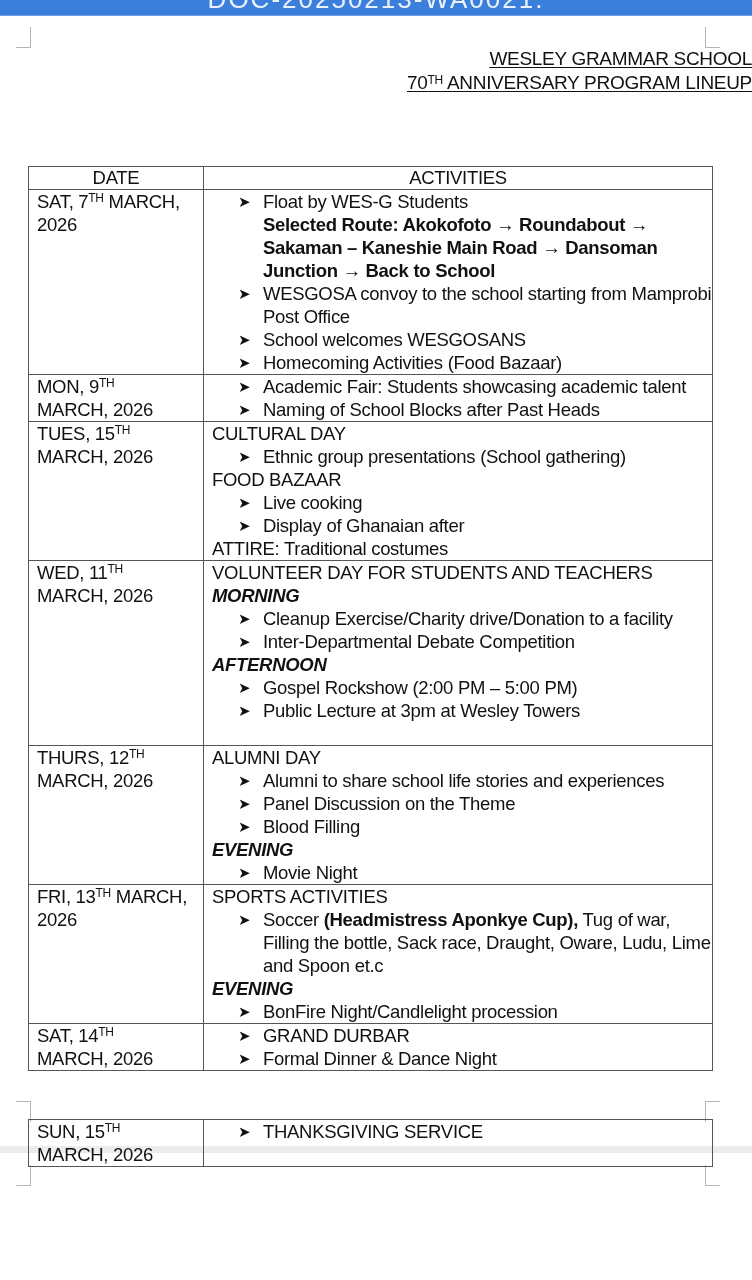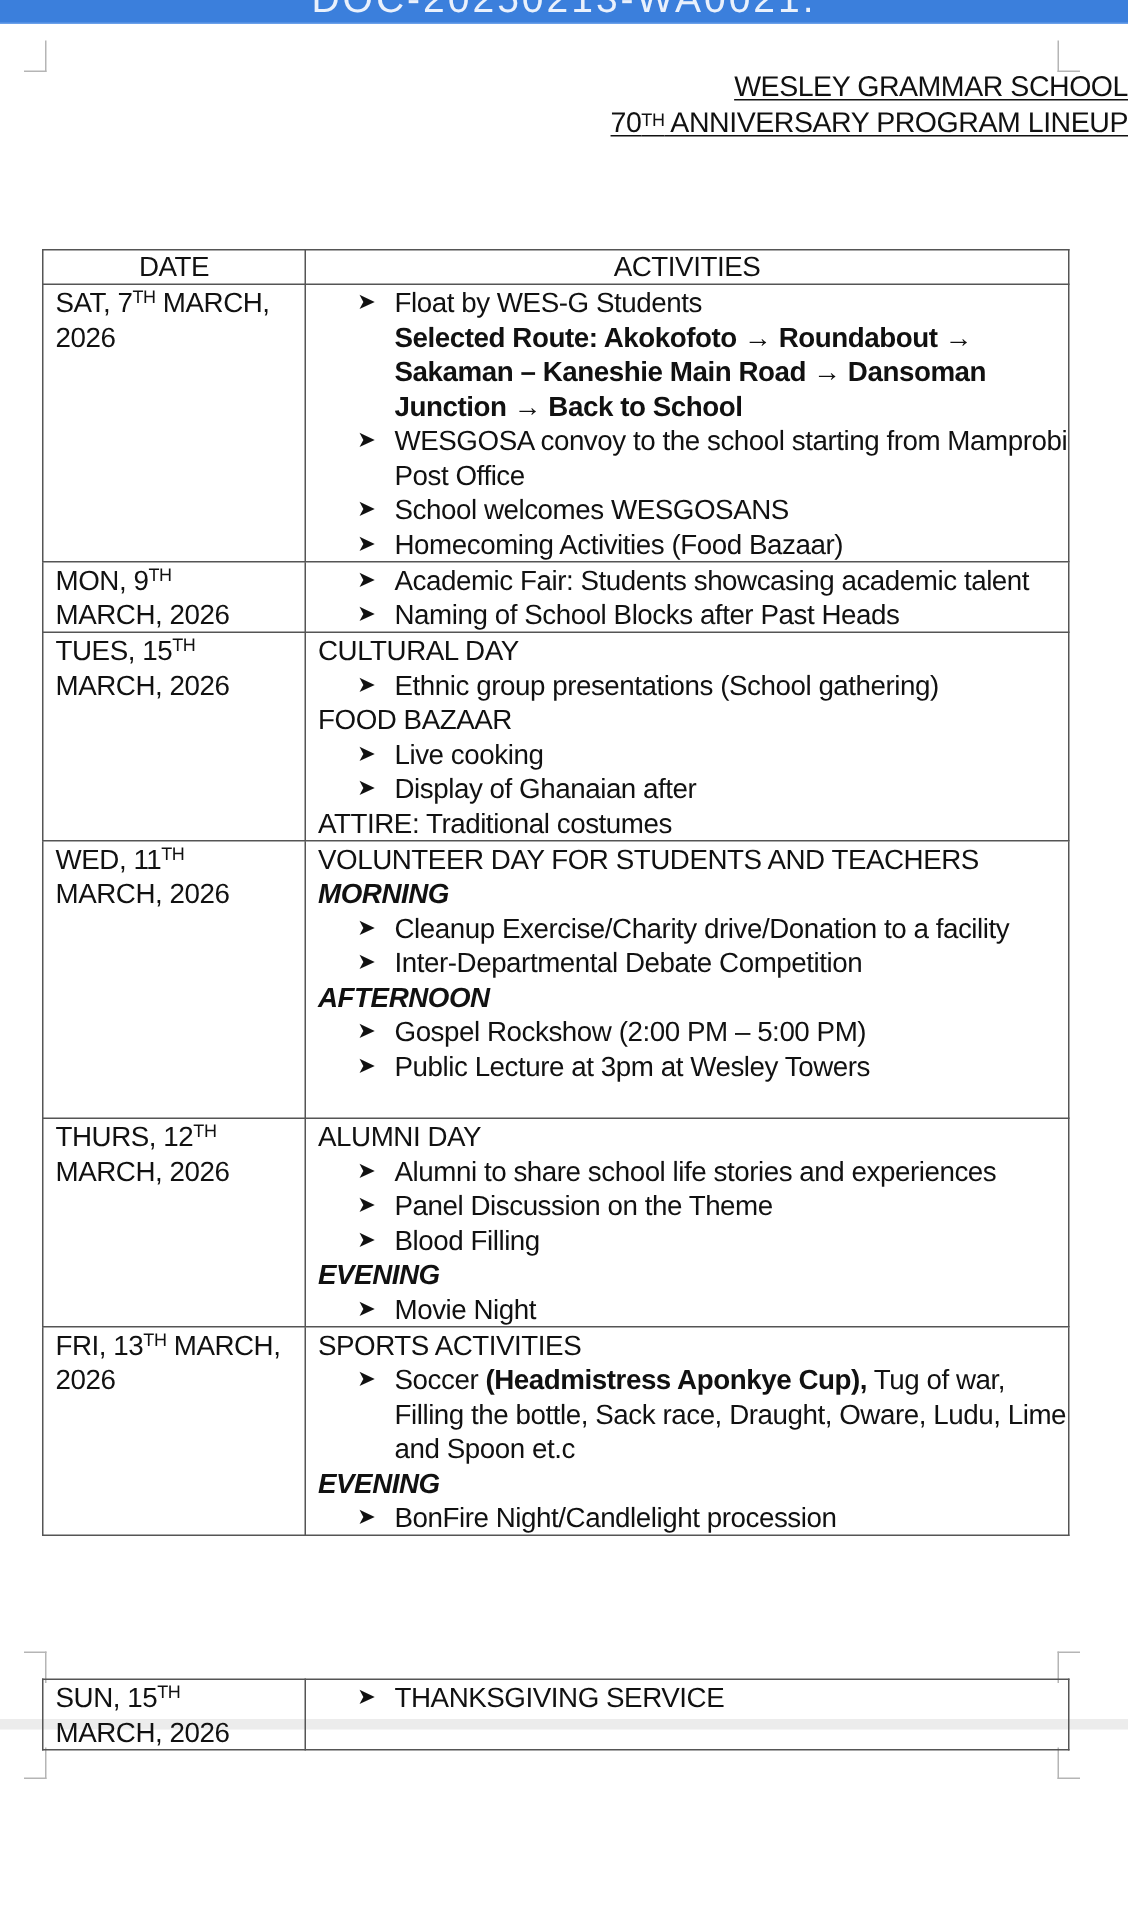--- a/index.html
+++ b/index.html
@@ -159,20 +159,30 @@
           <div><span>FRI, 13</span><sup>TH</sup><span> MARCH,</span></div>
           <div>2026</div>
         </td>
         <td class="act">
           <div class="heading">SPORTS ACTIVITIES</div>
           <div class="b-item"><span class="bul">➤</span><span>Soccer </span><span class="bold">(Headmistress Aponkye Cup),</span><span> Tug of war, Filling the bottle, Sack race, Draught, Oware, Ludu, Lime and Spoon et.c</span></div>
           <div class="ital">EVENING</div>
           <div class="b-item"><span class="bul">➤</span><span>BonFire Night/Candlelight procession</span></div>
         </td>
       </tr>
+      <tr>
+        <td class="date">
+          <div><span>SAT, 14</span><sup>TH</sup><span></span></div>
+          <div>MARCH, 2026</div>
+        </td>
+        <td class="act">
+          <div class="b-item"><span class="bul">➤</span><span>GRAND DURBAR</span></div>
+          <div class="b-item"><span class="bul">➤</span><span>Formal Dinner &amp; Dance Night</span></div>
+        </td>
+      </tr>
     </tbody>
 </table>
 
 <div class="crop bl"></div>
 <div class="crop br"></div>
 <div class="page-gap"></div>
 <div class="crop bl2"></div>
 <div class="crop br2"></div>
 
 <table class="prog" id="page2-table">

